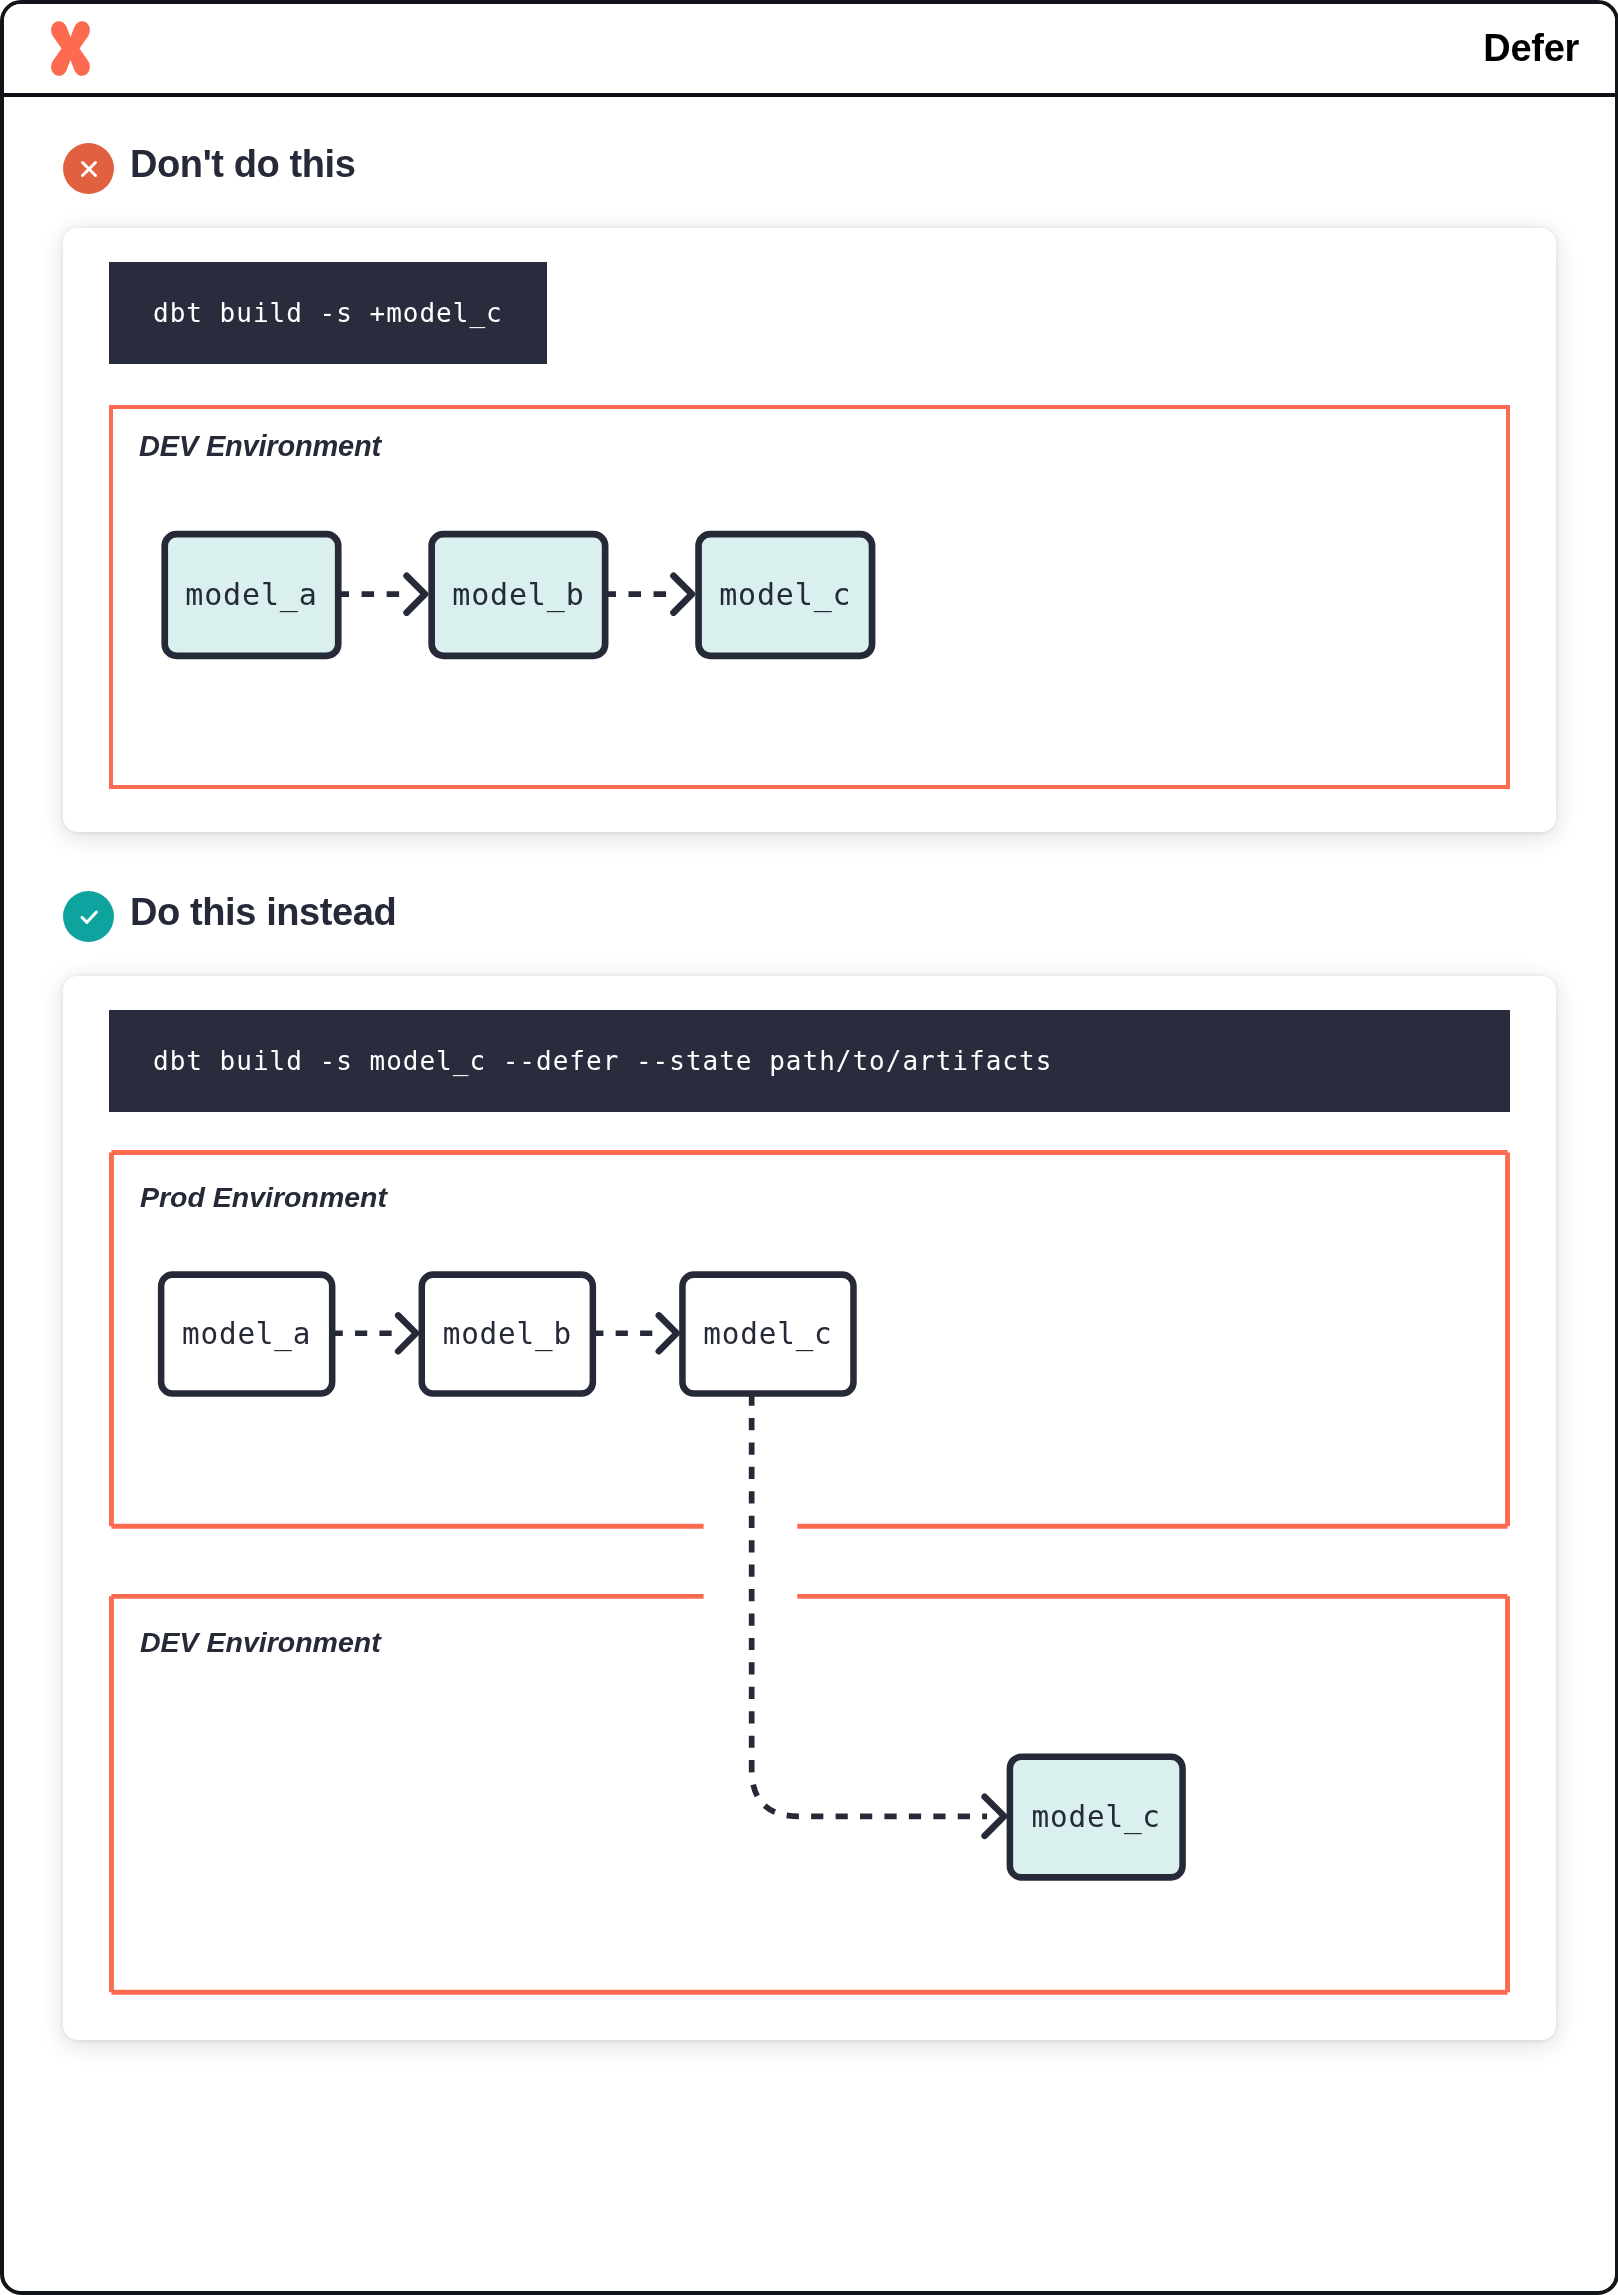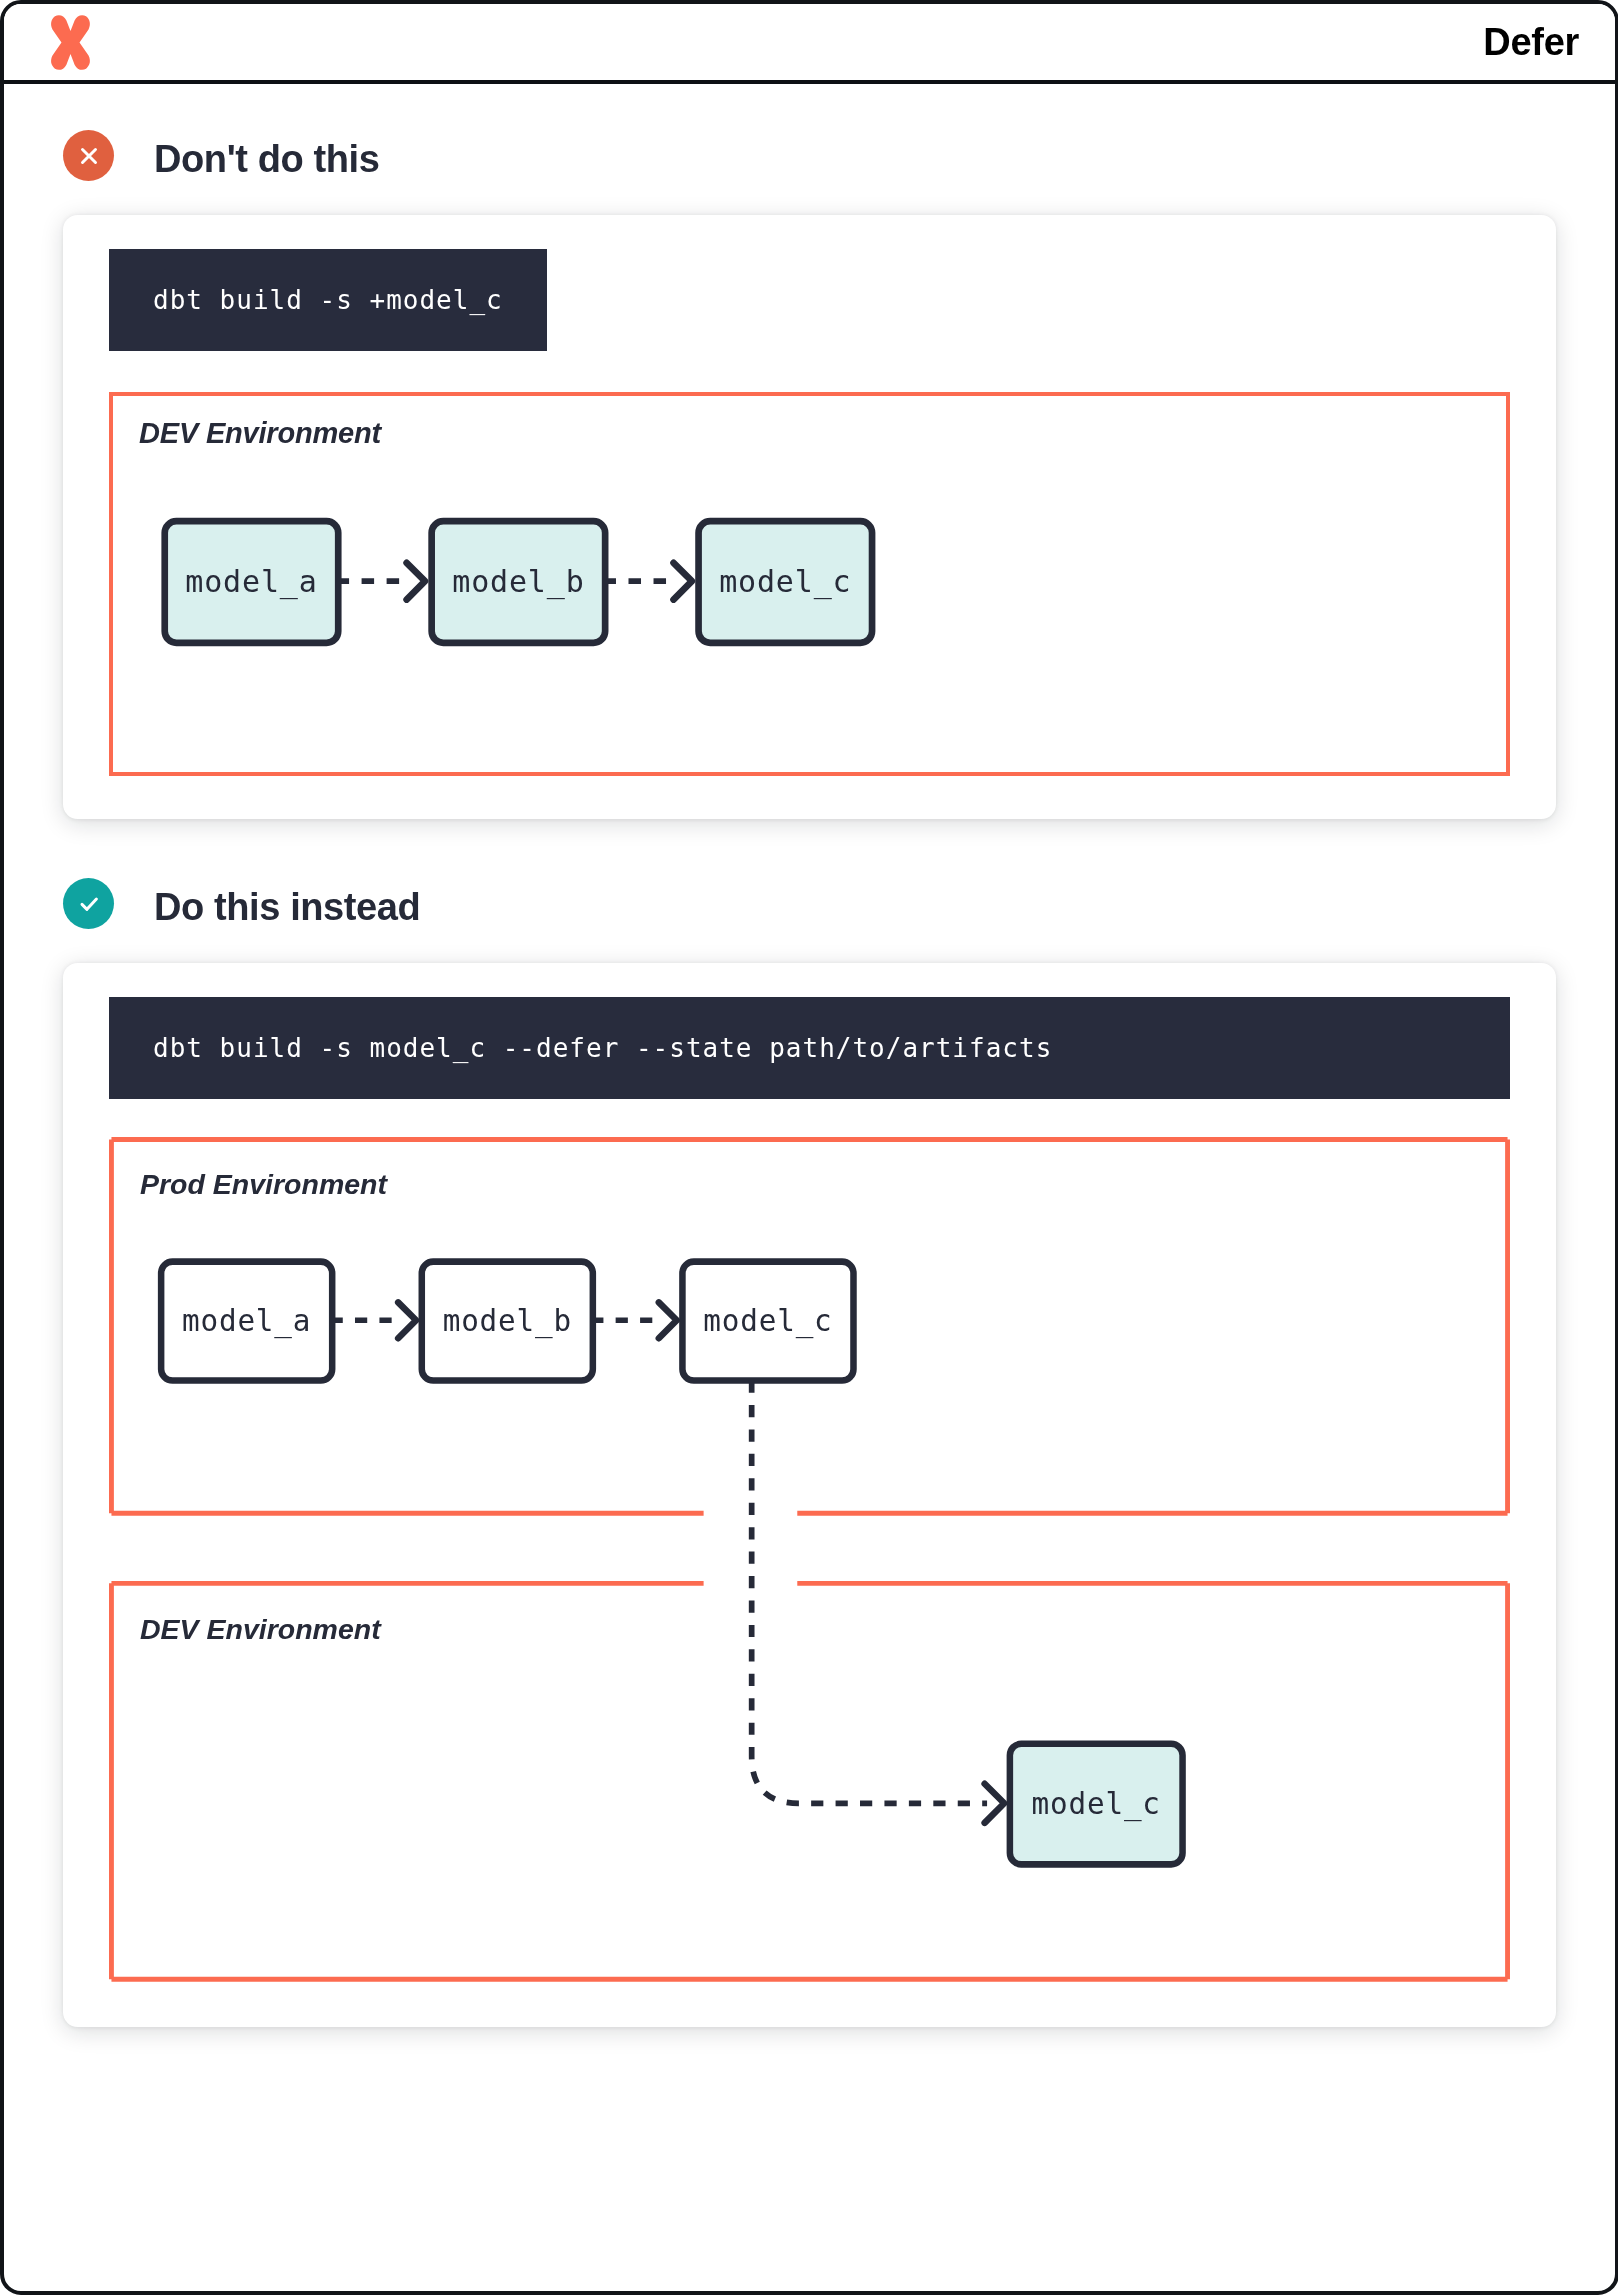--- a/index.html
+++ b/index.html
@@ -17,21 +17,21 @@
     height: 2295px;
     background: #ffffff;
     border: 4.9px solid #111418;
     border-radius: 21px;
     overflow: hidden;
   }
 
   
   #header {
     position: relative;
-    height: 80px;
+    height: 93px;
     background: #ffffff;
     border-bottom: 4.1px solid #0d1014;
     display: flex;
     align-items: center;
     justify-content: space-between;
     padding: 0 36px 0 41px;
   }
 
   #logo-icon { width: 51px; height: 59px; display: block; }
 
@@ -44,22 +44,22 @@
   }
 
   
   #body {
     padding: 46px 59px 0 59px;
   }
 
   
   .section-head {
     display: flex;
-    align-items: flex-end;
-    gap: 40px;
+    align-items: flex-start;
+    gap: 16px;
     margin-bottom: 34px;
   }
   .badge {
     width: 51px; height: 51px;
     border-radius: 50%;
     display: flex; align-items: center; justify-content: center;
     flex: 0 0 auto;
   }
   .badge.bad  { background: #E0603F; }
   .badge.good { background: #0FA3A0; }

